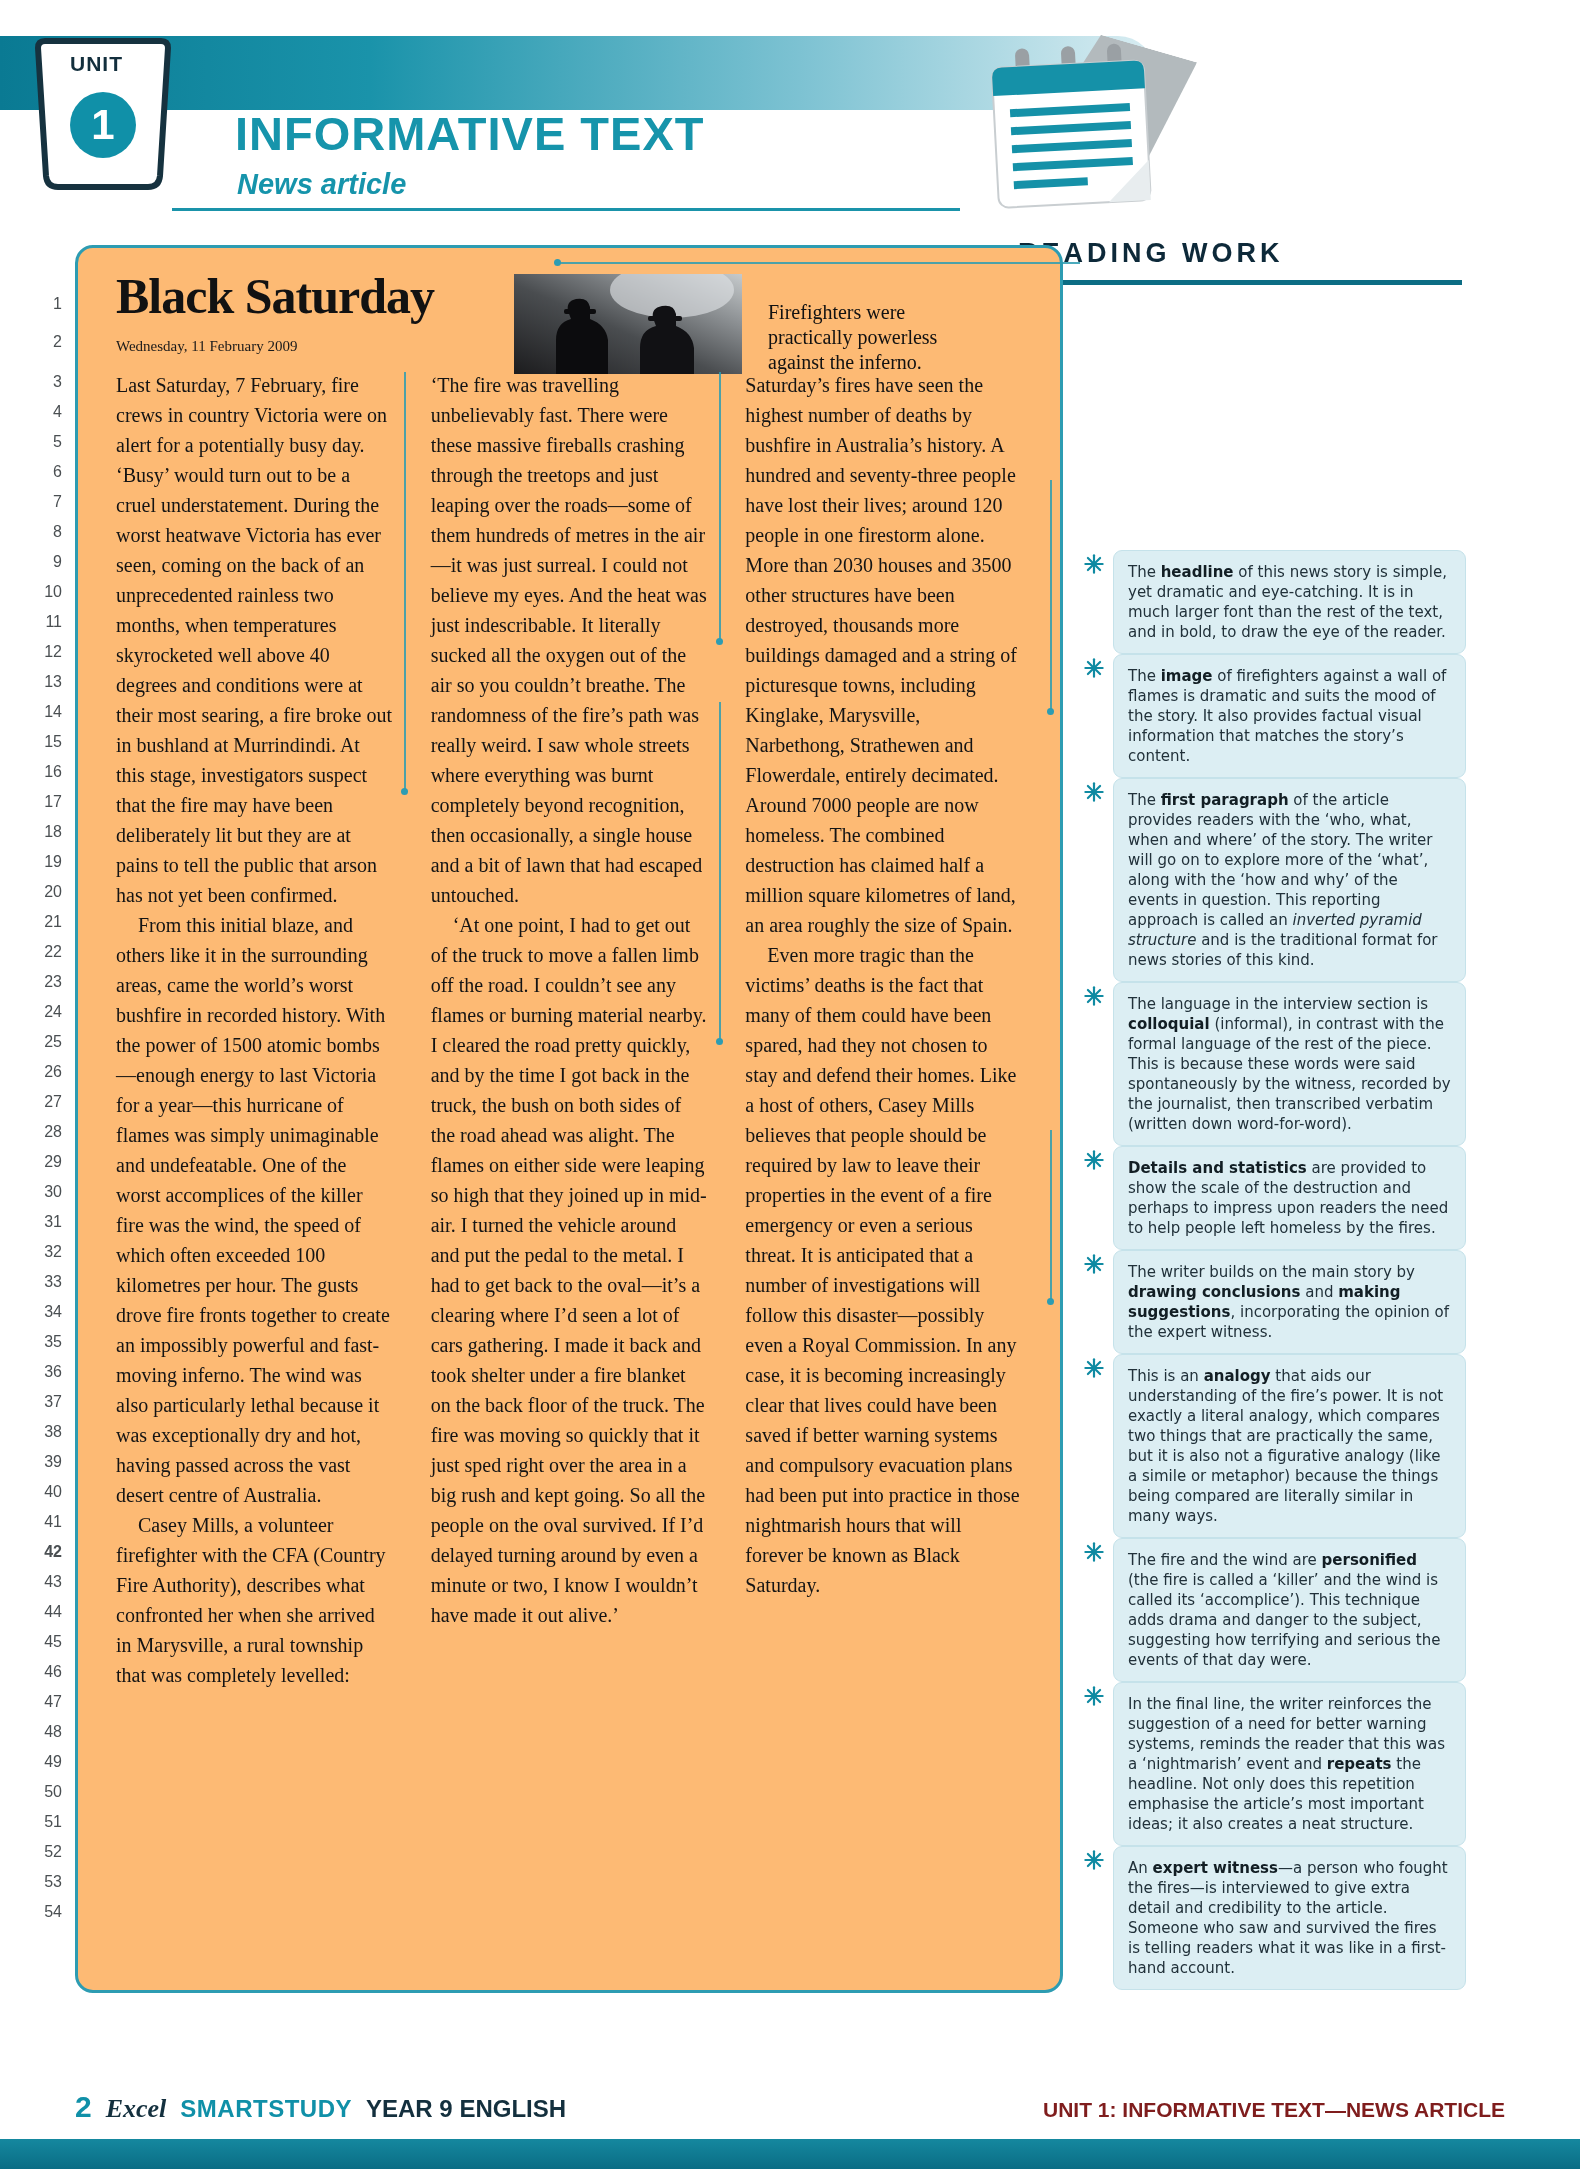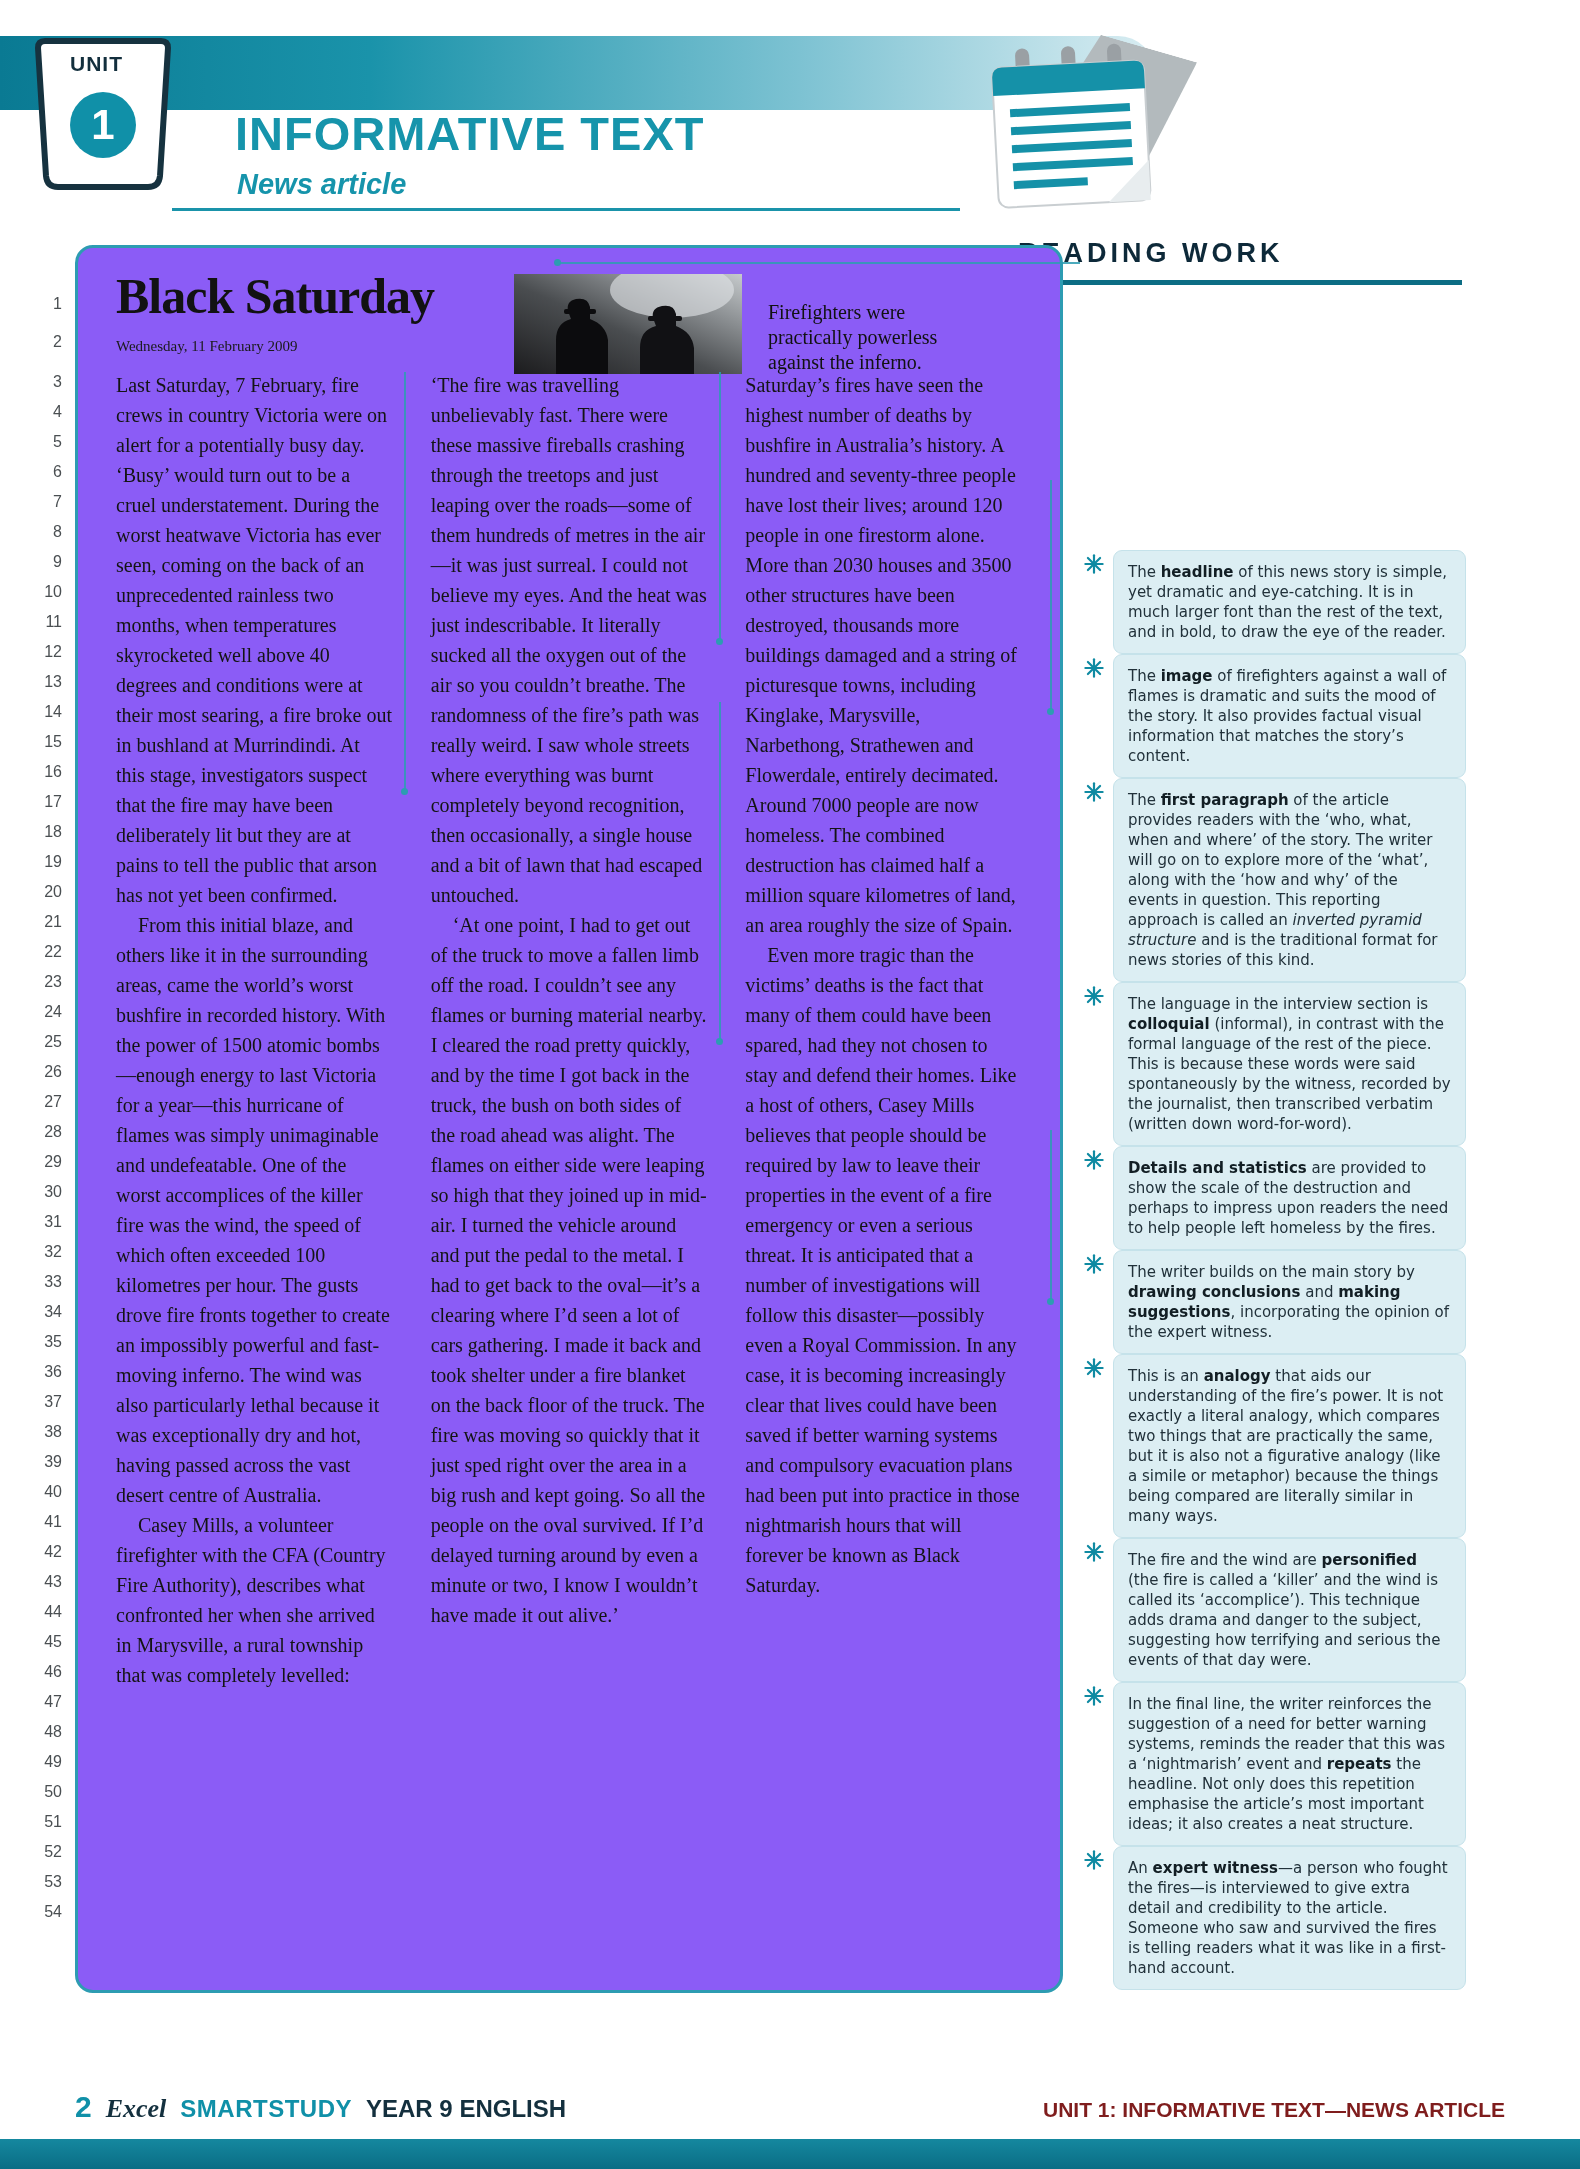--- a/index.html
+++ b/index.html
@@ -39,21 +39,21 @@
   .section-head { position: absolute; left: 1018px; top: 238px; font-size: 27px; font-weight: 800; letter-spacing: 4px; color: #0d2939; }
   .section-underline { position: absolute; left: 1014px; top: 280px; width: 448px; height: 5px; background: #0c6d84; }
 
   
   .line-numbers { position: absolute; left: 24px; top: 245px; width: 38px; height: 1750px; }
   .line-no { position: absolute; left: 0; width: 100%; text-align: right; font-size: 16px; color: #4a4f52; line-height: 30px; }
 
   
   .article-box {
     position: absolute; left: 75px; top: 245px; width: 988px; height: 1748px;
-    border: 3px solid #2d9cb2; border-radius: 18px; background: #8b5cf6; padding: 20px 38px;
+    border: 3px solid #2d9cb2; border-radius: 18px; background: #fdba74; padding: 20px 38px;
   }
   .article-head { position: relative; height: 102px; }
   .headline-block { width: 380px; }
   .headline { margin: 0; font-family: "Liberation Serif", serif; font-size: 50px; line-height: 56px; font-weight: 700; color: #121212; letter-spacing: -1px; }
   .date { margin-top: 10px; font-family: "Liberation Serif", serif; font-size: 15px; line-height: 24px; color: #1a1a1a; }
   .photo { position: absolute; left: 398px; top: 6px; width: 228px; height: 100px; }
   .caption { position: absolute; left: 652px; top: 32px; width: 220px; font-family: "Liberation Serif", serif; font-size: 20px; line-height: 25px; color: #111; }
   .columns { display: flex; gap: 38px; margin-top: 0; }
   .col { flex: 1; font-family: "Liberation Serif", serif; font-size: 20px; line-height: 30px; color: #141414; }
   .para { margin: 0; }
@@ -165,21 +165,21 @@
       <div class="line-no" style="top: 992px;">32</div>
       <div class="line-no" style="top: 1022px;">33</div>
       <div class="line-no" style="top: 1052px;">34</div>
       <div class="line-no" style="top: 1082px;">35</div>
       <div class="line-no" style="top: 1112px;">36</div>
       <div class="line-no" style="top: 1142px;">37</div>
       <div class="line-no" style="top: 1172px;">38</div>
       <div class="line-no" style="top: 1202px;">39</div>
       <div class="line-no" style="top: 1232px;">40</div>
       <div class="line-no" style="top: 1262px;">41</div>
-      <div class="line-no" style="top: 1292px;">42</div>
+      <div class="line-no" style="top: 1292px; font-weight: bold;">42</div>
       <div class="line-no" style="top: 1322px;">43</div>
       <div class="line-no" style="top: 1352px;">44</div>
       <div class="line-no" style="top: 1382px;">45</div>
       <div class="line-no" style="top: 1412px;">46</div>
       <div class="line-no" style="top: 1442px;">47</div>
       <div class="line-no" style="top: 1472px;">48</div>
       <div class="line-no" style="top: 1502px;">49</div>
       <div class="line-no" style="top: 1532px;">50</div>
       <div class="line-no" style="top: 1562px;">51</div>
       <div class="line-no" style="top: 1592px;">52</div>

